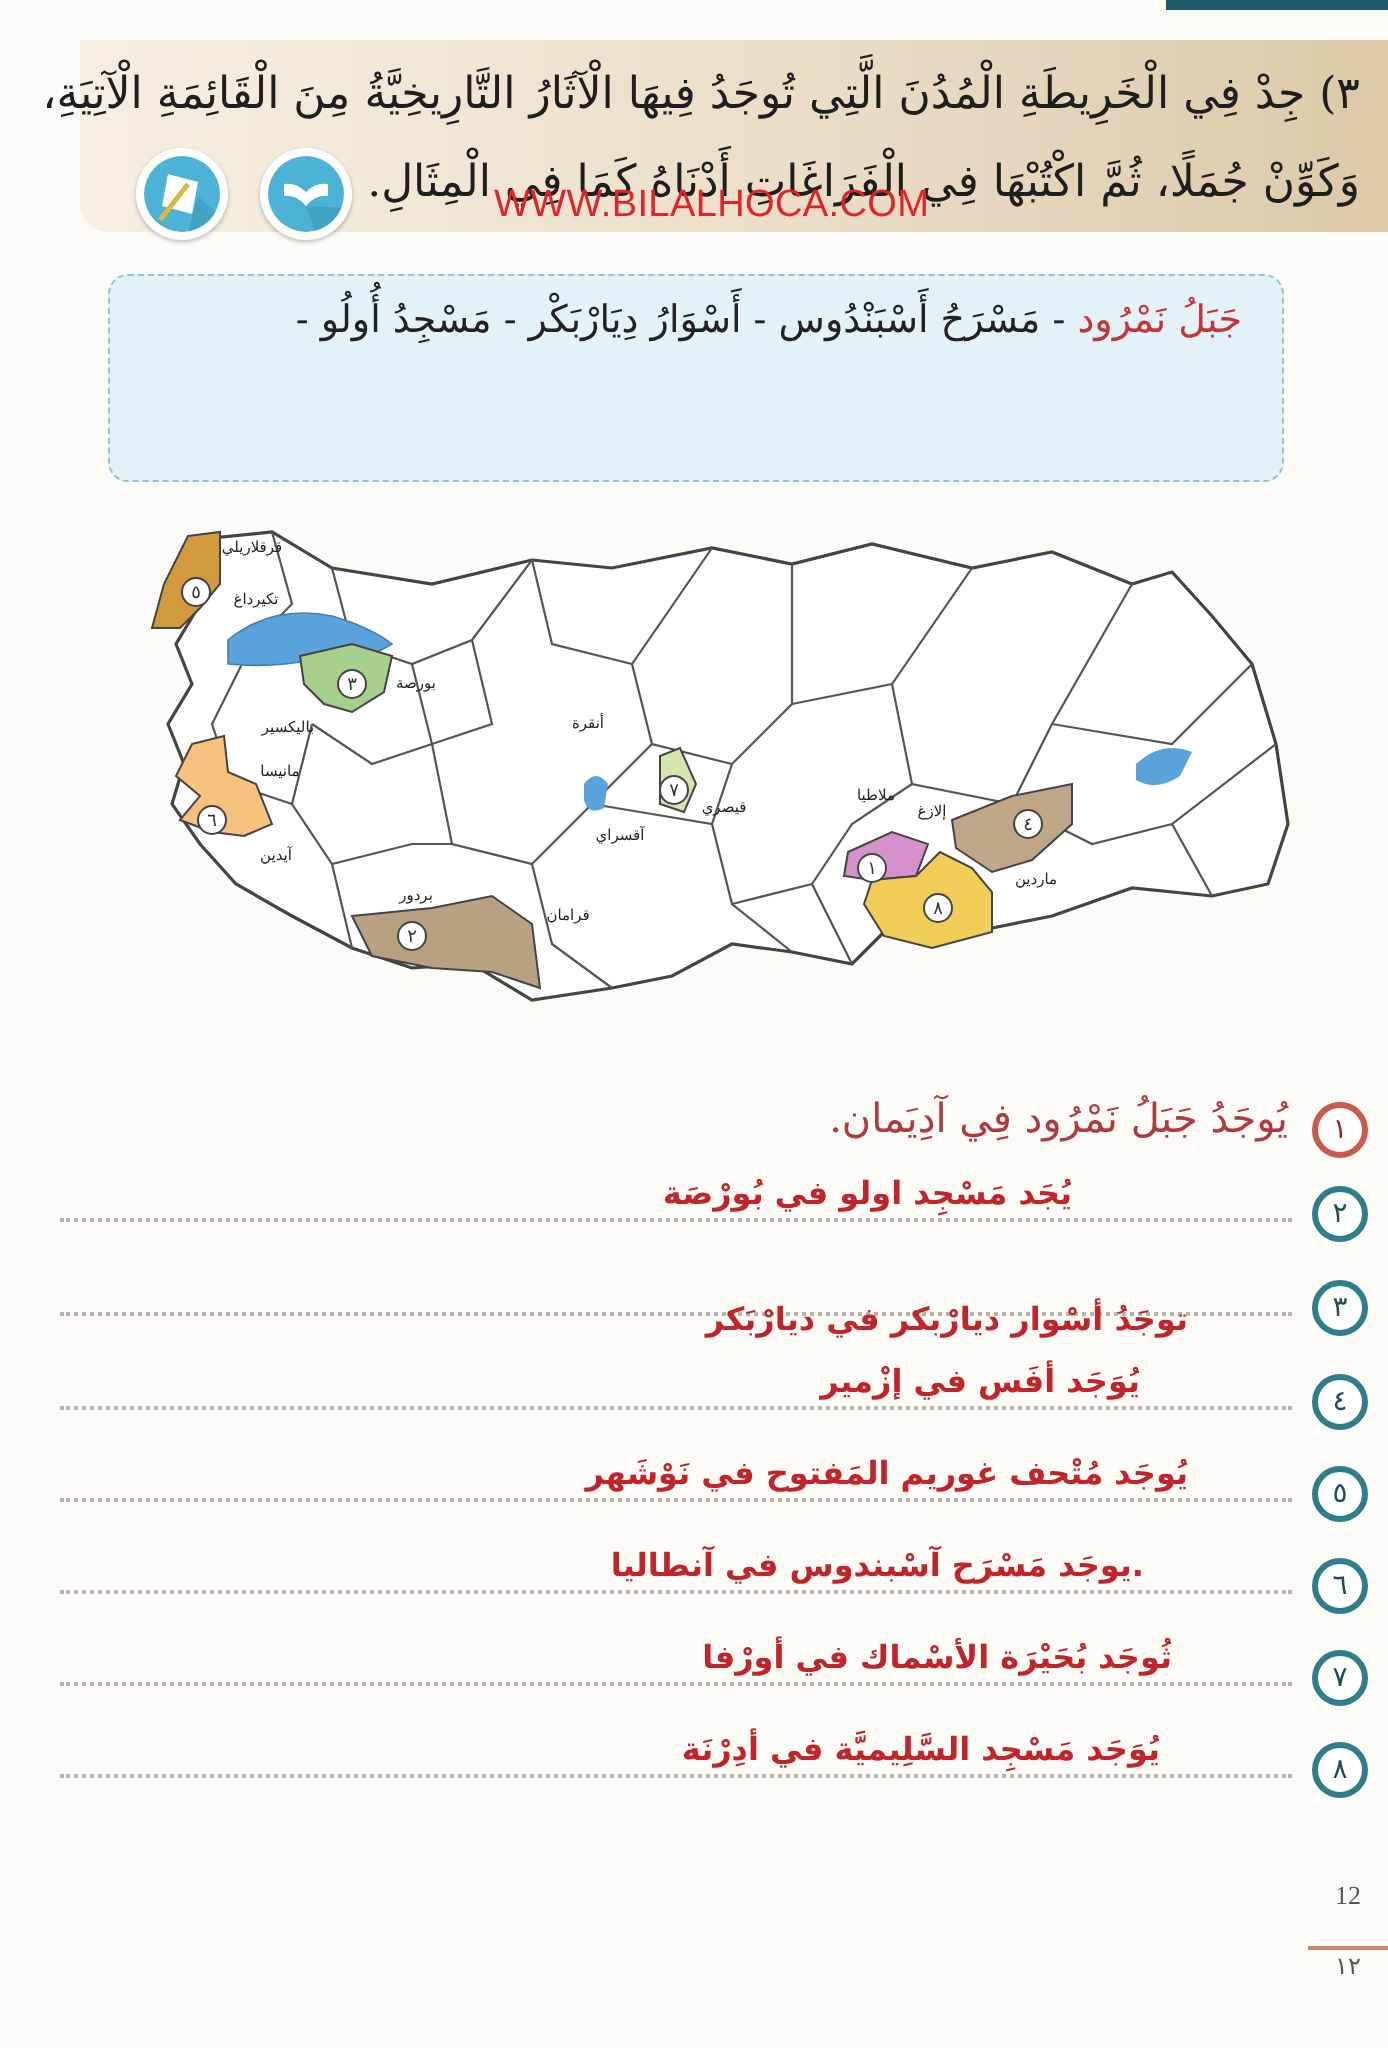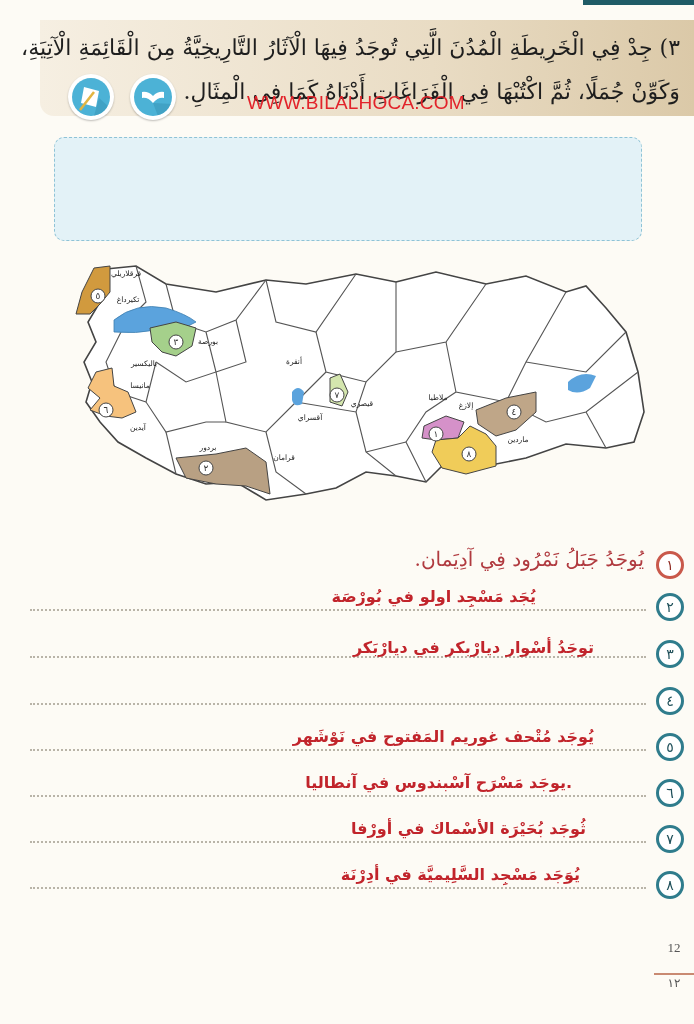--- a/index.html
+++ b/index.html
@@ -107,20 +107,23 @@
     <svg width="38" height="38" viewBox="0 0 38 38">
       <path d="M8,14 Q14,13 19,18 Q24,13 30,14 L30,20 Q24,19 19,25 Q14,19 8,20 Z" fill="#ffffff"></path>
       <polygon points="19,25 38,26 38,38 24,38" fill="#3592b3" opacity="0.5"></polygon>
     </svg>
   </div>
 </div>
 
 <div class="watermark">WWW.BILALHOCA.COM</div>
 
 <div class="list-box">
+  <div class="row row1">
+    <span class="hl">جَبَلُ نَمْرُود</span><span> - مَسْرَحُ أَسْبَنْدُوس - أَسْوَارُ دِيَارْبَكْر - مَسْجِدُ أُولُو -</span>
+  </div>
 </div>
 
 <svg class="map" viewBox="0 0 580 240">
 
   <path d="M30,8 L70,4 L100,22 L150,30 L200,18 L240,22 L290,12 L330,20 L370,10 L420,22 L460,14 L500,30 L520,24 L540,46 L560,70 L572,110 L578,150 L568,180 L540,186 L500,182 L460,196 L420,204 L380,200 L360,220 L330,214 L300,210 L270,226 L240,232 L200,238 L170,220 L140,222 L110,212 L80,196 L52,180 L34,160 L20,140 L26,120 L18,100 L30,80 L22,60 L34,40 Z" fill="#ffffff" stroke="#444" stroke-width="1.6"></path>
 
   <g stroke="#555" stroke-width="1.1" fill="none">
     <path d="M70,4 L80,40 L60,60"></path>
     <path d="M100,22 L110,60 L140,70 L170,58 L200,18"></path>
     <path d="M140,70 L150,110 L120,120 L90,100"></path>
@@ -201,25 +204,26 @@
     <div class="ans-text first" style="right:50px; top:2px;">يُوجَدُ جَبَلُ نَمْرُود فِي آدِيَمان.</div>
   </div>
   <div class="ans-row" style="top:42px;">
     <div class="num-circle" style="top:6px;">٢</div>
     <div class="dots" style="top:22px;"></div>
     <div class="ans-text" style="right:158px; top:0px;">يُجَد مَسْجِد اولو في بُورْصَة</div>
   </div>
   <div class="ans-row" style="top:89px;">
     <div class="num-circle" style="top:6px;">٣</div>
     <div class="dots" style="top:22px;"></div>
-    <div class="ans-text" style="right:100px; top:4px;">توجَدُ أسْوار ديارْبكر في ديارْبَكر</div>
+    <div class="ans-text" style="right:100px; top:16px;">توجَدُ أسْوار ديارْبكر في ديارْبَكر</div>
   </div>
   <div class="ans-row" style="top:136px;">
     <div class="num-circle" style="top:6px;">٤</div>
     <div class="dots" style="top:22px;"></div>
+    <div class="ans-text" style="right:124px; top:0px;">يُوَجَد أفَس في إزْمير</div>
   </div>
   <div class="ans-row" style="top:182px;">
     <div class="num-circle" style="top:6px;">٥</div>
     <div class="dots" style="top:22px;"></div>
     <div class="ans-text" style="right:100px; top:0px;">يُوجَد مُتْحف غوريم المَفتوح في نَوْشَهر</div>
   </div>
   <div class="ans-row" style="top:228px;">
     <div class="num-circle" style="top:6px;">٦</div>
     <div class="dots" style="top:22px;"></div>
     <div class="ans-text" style="right:122px; top:0px;">.يوجَد مَسْرَح آسْبندوس في آنطاليا</div>

